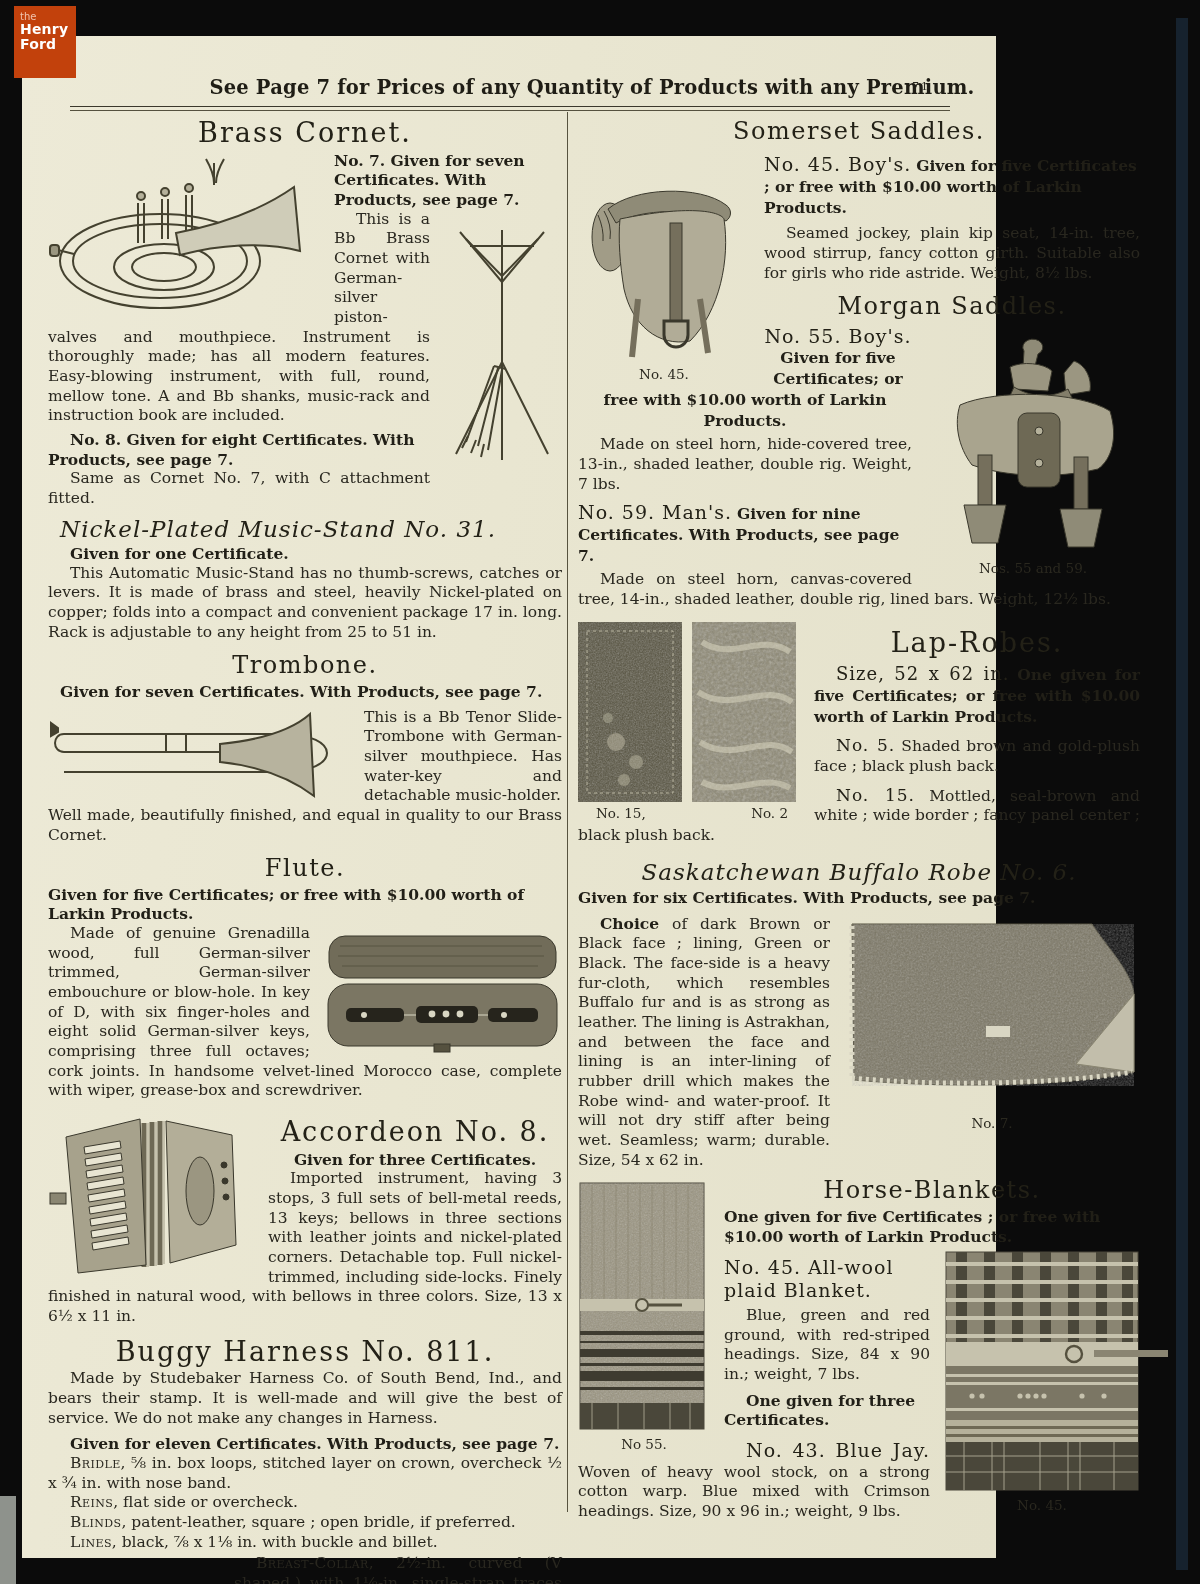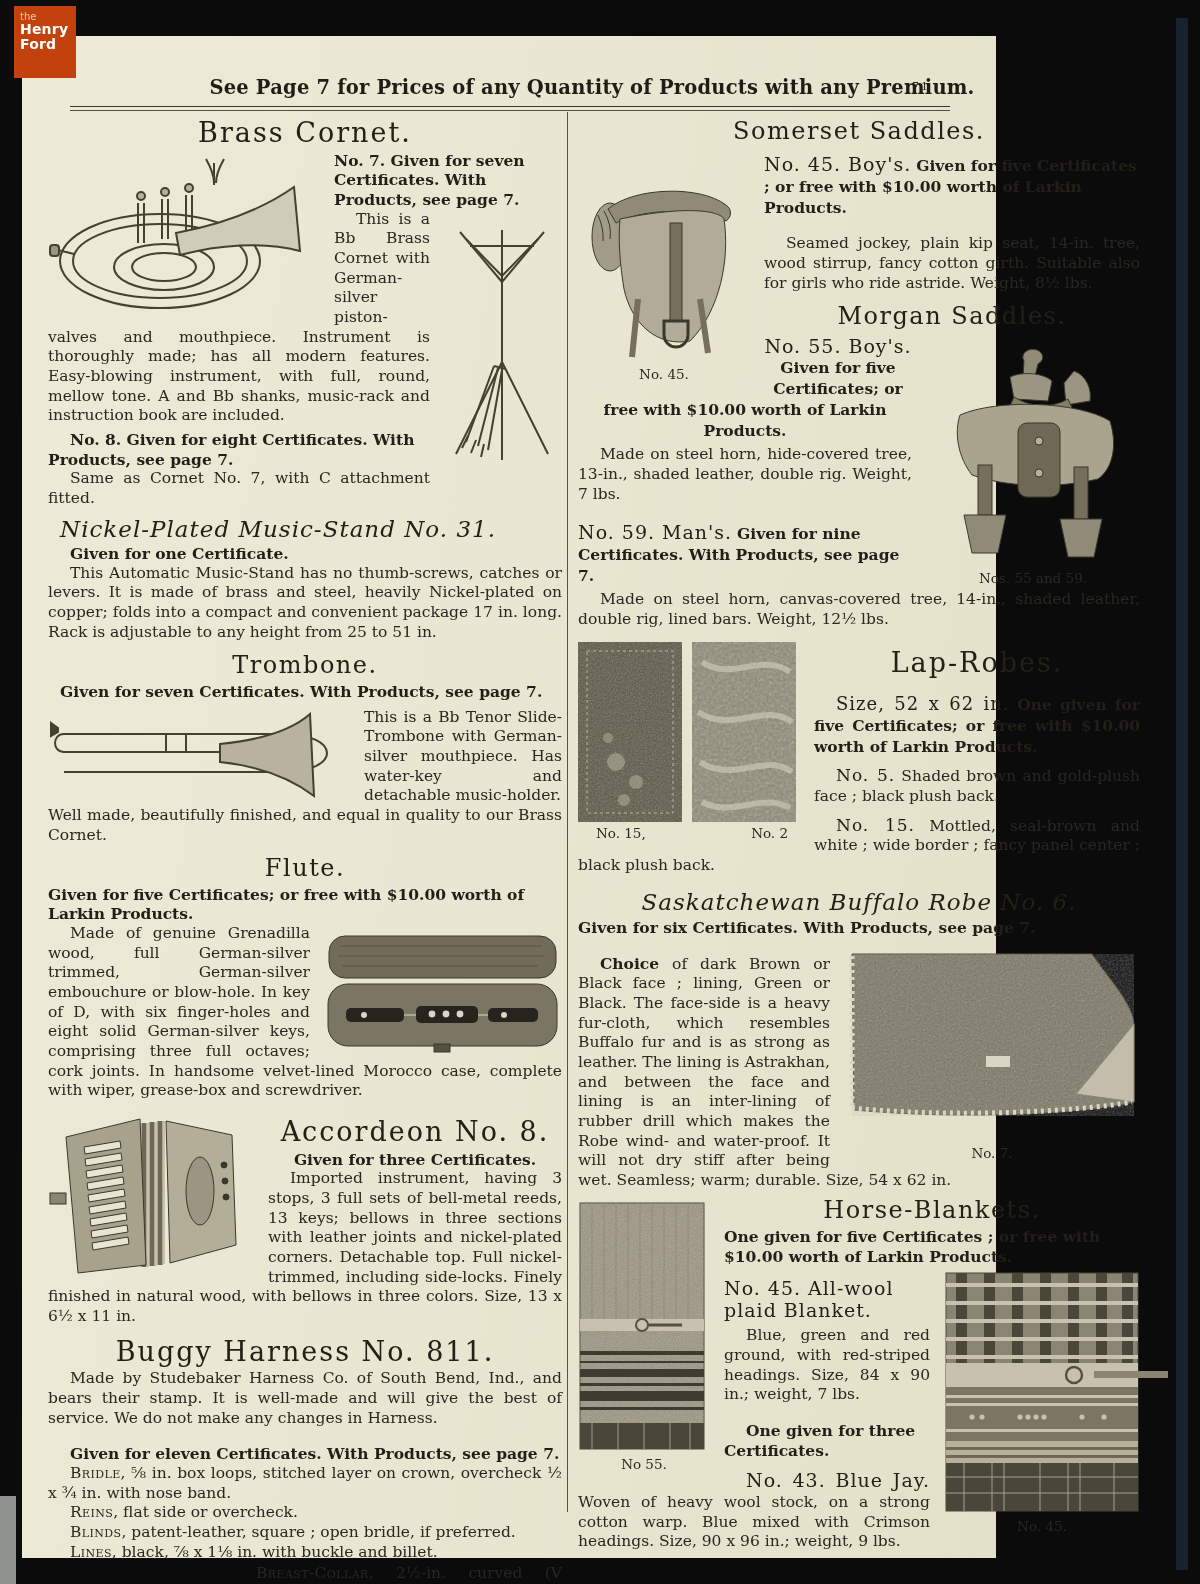--- a/index.html
+++ b/index.html
@@ -29,21 +29,21 @@
   .divider{position:absolute;left:545px;top:76px;width:1px;height:1400px;background:#57533f;}
 
   .col{position:absolute;top:82px;}
   .col-l{left:26px;width:514px;}
   .col-r{left:556px;width:562px;}
 
   .p{font-size:15.5px;line-height:1.27;margin:0;text-align:justify;}
   .ti{text-indent:22px;}
   .b{font-weight:bold;color:#211f17;}
   .ctr{text-align:center;}
-  .mt4{margin-top:4px;} .mt6{margin-top:16px;} .mt8{margin-top:8px;} .mt10{margin-top:10px;}
+  .mt4{margin-top:4px;} .mt6{margin-top:6px;} .mt8{margin-top:8px;} .mt10{margin-top:10px;}
 
   h2{font-weight:normal;color:#22201700;color:#232117;margin:10px 0 3px;line-height:1.1;}
   .h27{font-size:27px;letter-spacing:2px;}
   .h24{font-size:24px;letter-spacing:1.5px;}
   .h23{font-size:23px;letter-spacing:1px;font-style:italic;}
 
   .no-lead{font-size:19px;letter-spacing:1px;color:#232117;}
   .no-block{font-size:19px;letter-spacing:1px;color:#232117;line-height:1.2;margin:8px 0 2px;}
   .sc{font-variant:small-caps;letter-spacing:.4px;}
 

